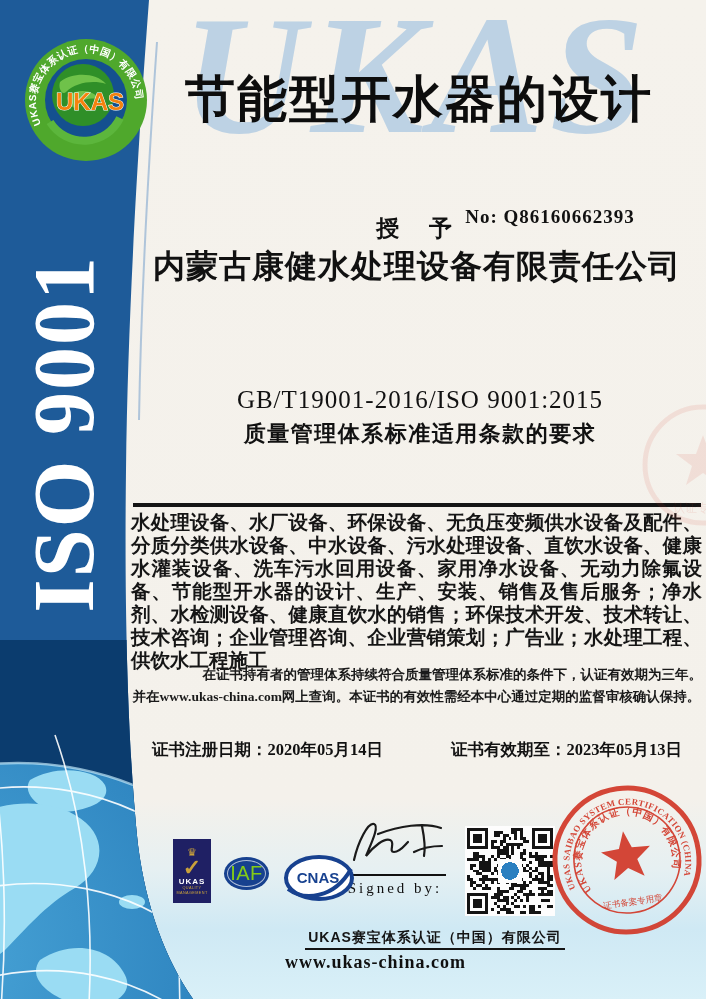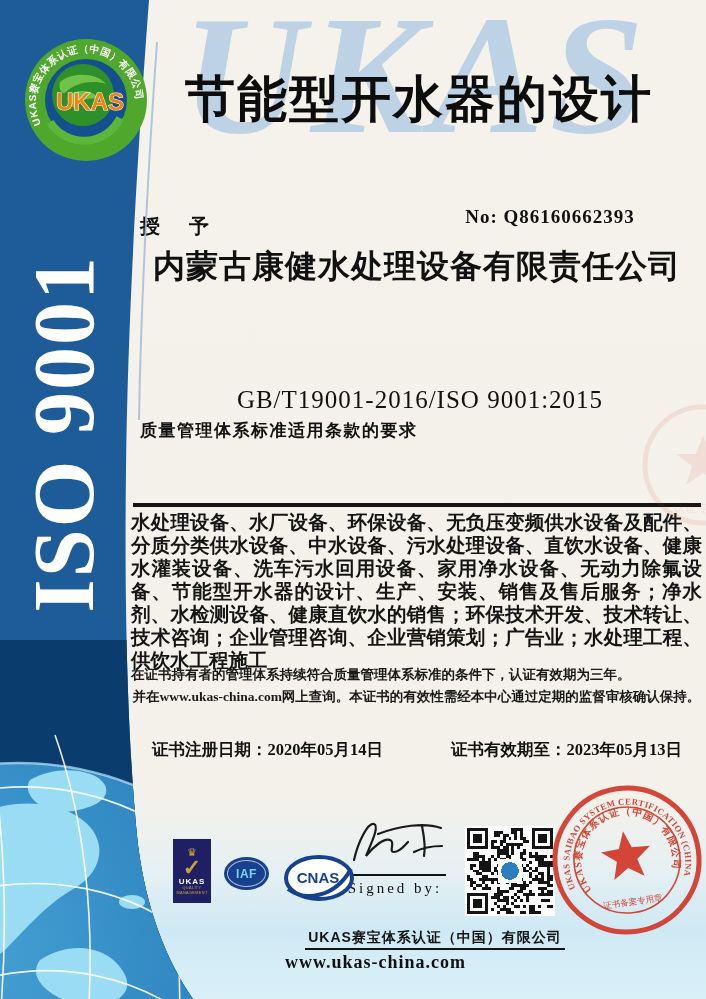--- a/index.html
+++ b/index.html
@@ -20,50 +20,50 @@
 
   
   .watermark{position:absolute;top:-22px;left:182px;z-index:1;
     font:italic bold 170px "Liberation Serif",serif;color:#bdd2e4;letter-spacing:6px;white-space:nowrap;}
   .title{position:absolute;top:66px;left:138px;width:562px;z-index:2;
     font-size:50px;font-weight:bold;letter-spacing:2px;color:#0d0d0d;text-align:center;white-space:nowrap;}
   .cert-no{position:absolute;top:162px;left:400px;width:300px;z-index:2;
     font-size:19px;font-weight:bold;text-align:center;letter-spacing:1px;margin-top:44px;}
 
   
-  .grant{position:absolute;top:213px;left:140px;width:560px;
-    font-size:20px;font-weight:bold;letter-spacing:12px;}
+  .grant{position:absolute;top:213px;left:140px;width:560px;text-align:center;
+    font-size:23px;font-weight:bold;letter-spacing:12px;}
   .company{position:absolute;top:245px;left:130px;width:574px;text-align:center;
     font-size:32px;font-weight:bold;letter-spacing:1px;white-space:nowrap;}
   .address{position:absolute;top:301px;left:140px;width:560px;text-align:center;
     font-size:16.5px;color:#2e2e2e;letter-spacing:.5px;}
   .stmt1{position:absolute;top:352px;left:140px;width:560px;text-align:center;font-size:23px;font-weight:600;letter-spacing:1.5px;}
   .stmt2{position:absolute;top:386px;left:140px;width:560px;text-align:center;font-size:25px;letter-spacing:1px;}
-  .stmt3{position:absolute;top:419px;left:140px;width:560px;text-align:left;font-size:17px;font-weight:600;letter-spacing:1.5px;}
+  .stmt3{position:absolute;top:419px;left:140px;width:560px;text-align:center;font-size:22px;font-weight:600;letter-spacing:1.5px;}
   .scope-title{position:absolute;top:463px;left:140px;width:560px;text-align:center;
     font-size:25px;font-weight:bold;letter-spacing:2px;}
   .rule{position:absolute;top:503px;left:133px;width:568px;height:4px;background:#151515;}
   .scope{position:absolute;top:511px;left:131px;width:571px;font-size:19.5px;font-weight:bold;
     line-height:23px;text-align:justify;color:#151515;}
-  .note1{position:absolute;top:666px;left:131px;width:571px;text-align:left;font-size:13.5px;font-weight:600;color:#1a1a1a;}
+  .note1{position:absolute;top:666px;left:131px;width:571px;text-align:right;font-size:13.5px;font-weight:600;color:#1a1a1a;}
   .note2{position:absolute;top:688px;left:125px;width:583px;text-align:center;font-size:13.5px;font-weight:600;color:#1a1a1a;}
   .dates{position:absolute;top:739px;left:133px;width:568px;display:flex;justify-content:center;gap:68px;
     font-size:16.5px;font-weight:bold;white-space:nowrap;}
 
   
   .ukas-mark{position:absolute;left:173px;top:839px;width:38px;height:64px;background:#1f2064;z-index:2;
     display:flex;flex-direction:column;align-items:center;justify-content:center;line-height:1;}
   .ukas-crown{color:#c9a13b;font-size:11px;}
   .ukas-check{color:#c9a13b;font-size:22px;font-weight:bold;margin:-1px 0;}
   .ukas-word{color:#fff;font-size:8px;font-weight:bold;letter-spacing:1px;font-family:"Liberation Sans",sans-serif;}
   .ukas-sub{color:#c9a13b;font-size:3.8px;letter-spacing:.4px;font-family:"Liberation Sans",sans-serif;text-align:center;line-height:1.2;}
   .iaf-mark{position:absolute;left:224px;top:857px;width:45px;height:33px;background:#17418f;border-radius:50%;z-index:2;
     display:flex;align-items:center;justify-content:center;}
   .iaf-mark::before{content:"";position:absolute;inset:3px;border:1px solid rgba(255,255,255,.65);border-radius:50%;}
-  .iaf-label{color:#7dd3fc;font-weight:bold;font-size:12px;font-family:"Liberation Sans",sans-serif;letter-spacing:.5px;}
+  .iaf-label{color:#84cc16;font-weight:normal;font-size:20px;font-family:"Liberation Sans",sans-serif;letter-spacing:.5px;}
   .cnas-mark{position:absolute;left:282px;top:853px;z-index:2;}
   .sig-svg{position:absolute;left:344px;top:812px;z-index:2;}
   .sig-line{position:absolute;left:340px;top:874px;width:106px;height:2px;background:#111;}
   .signed-by{position:absolute;left:340px;top:880px;width:110px;text-align:center;
     font-size:15px;letter-spacing:3px;color:#101010;}
   .qr{position:absolute;left:465px;top:826px;z-index:2;background:#fdfdfd;padding:2px;}
   .seal{position:absolute;left:550px;top:783px;z-index:3;transform:rotate(-8deg);opacity:.93;}
   .faint-seal{position:absolute;left:638px;top:400px;opacity:.10;z-index:1;}
 
   

